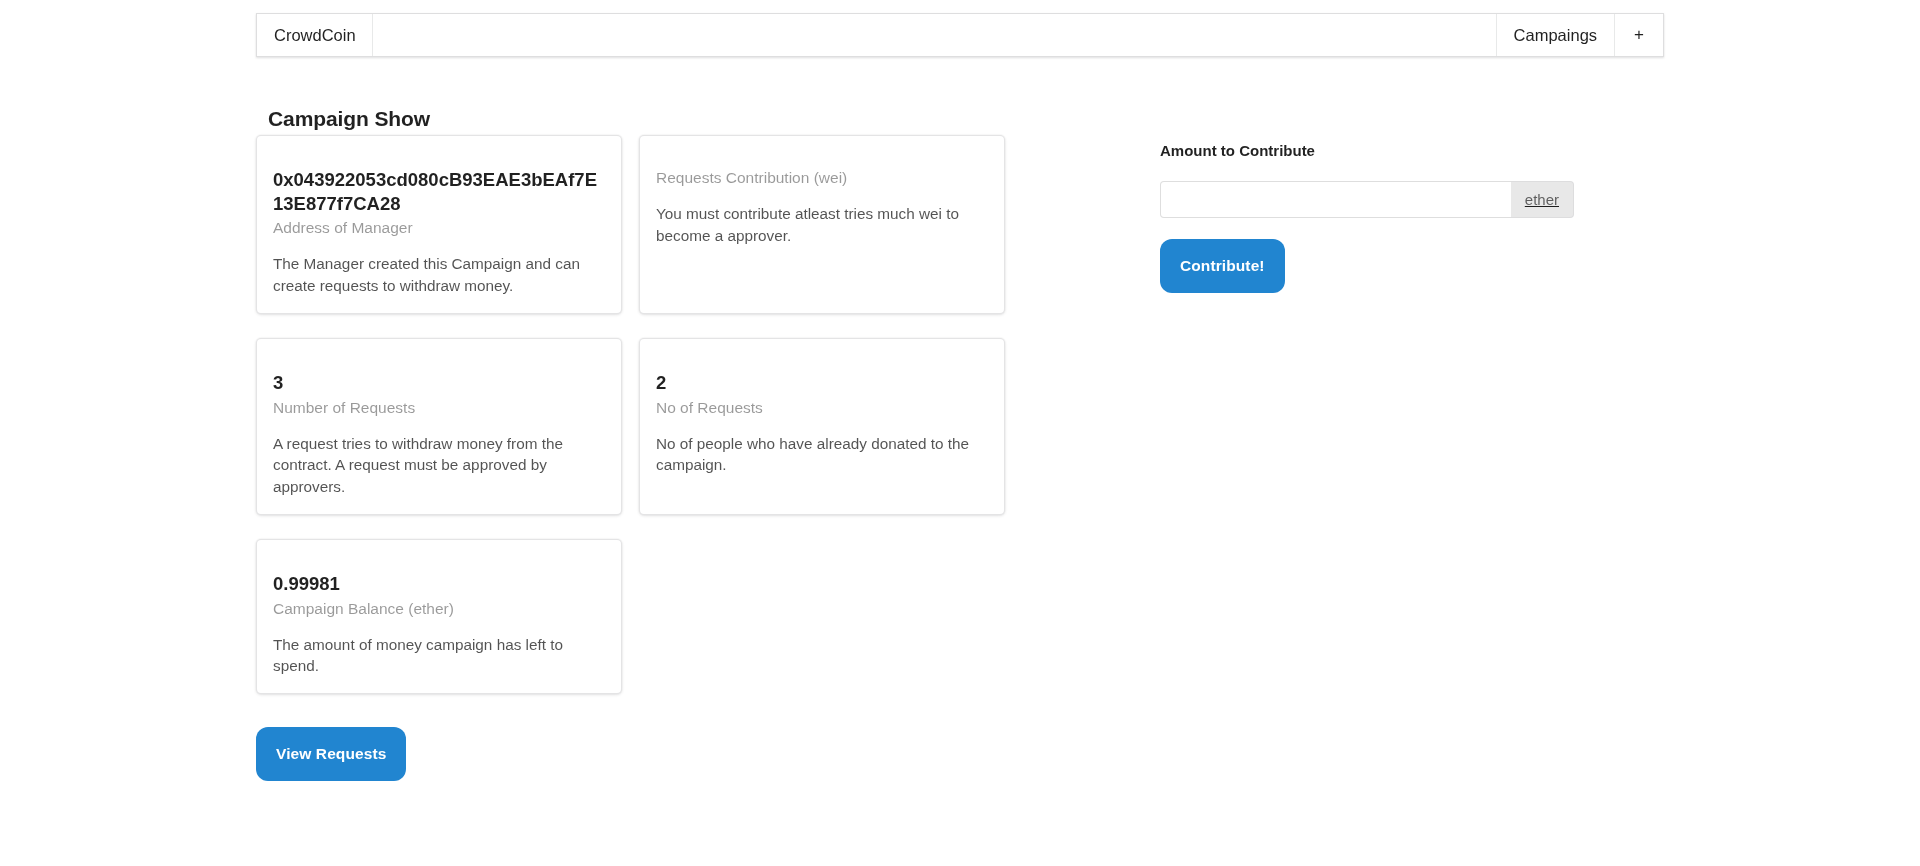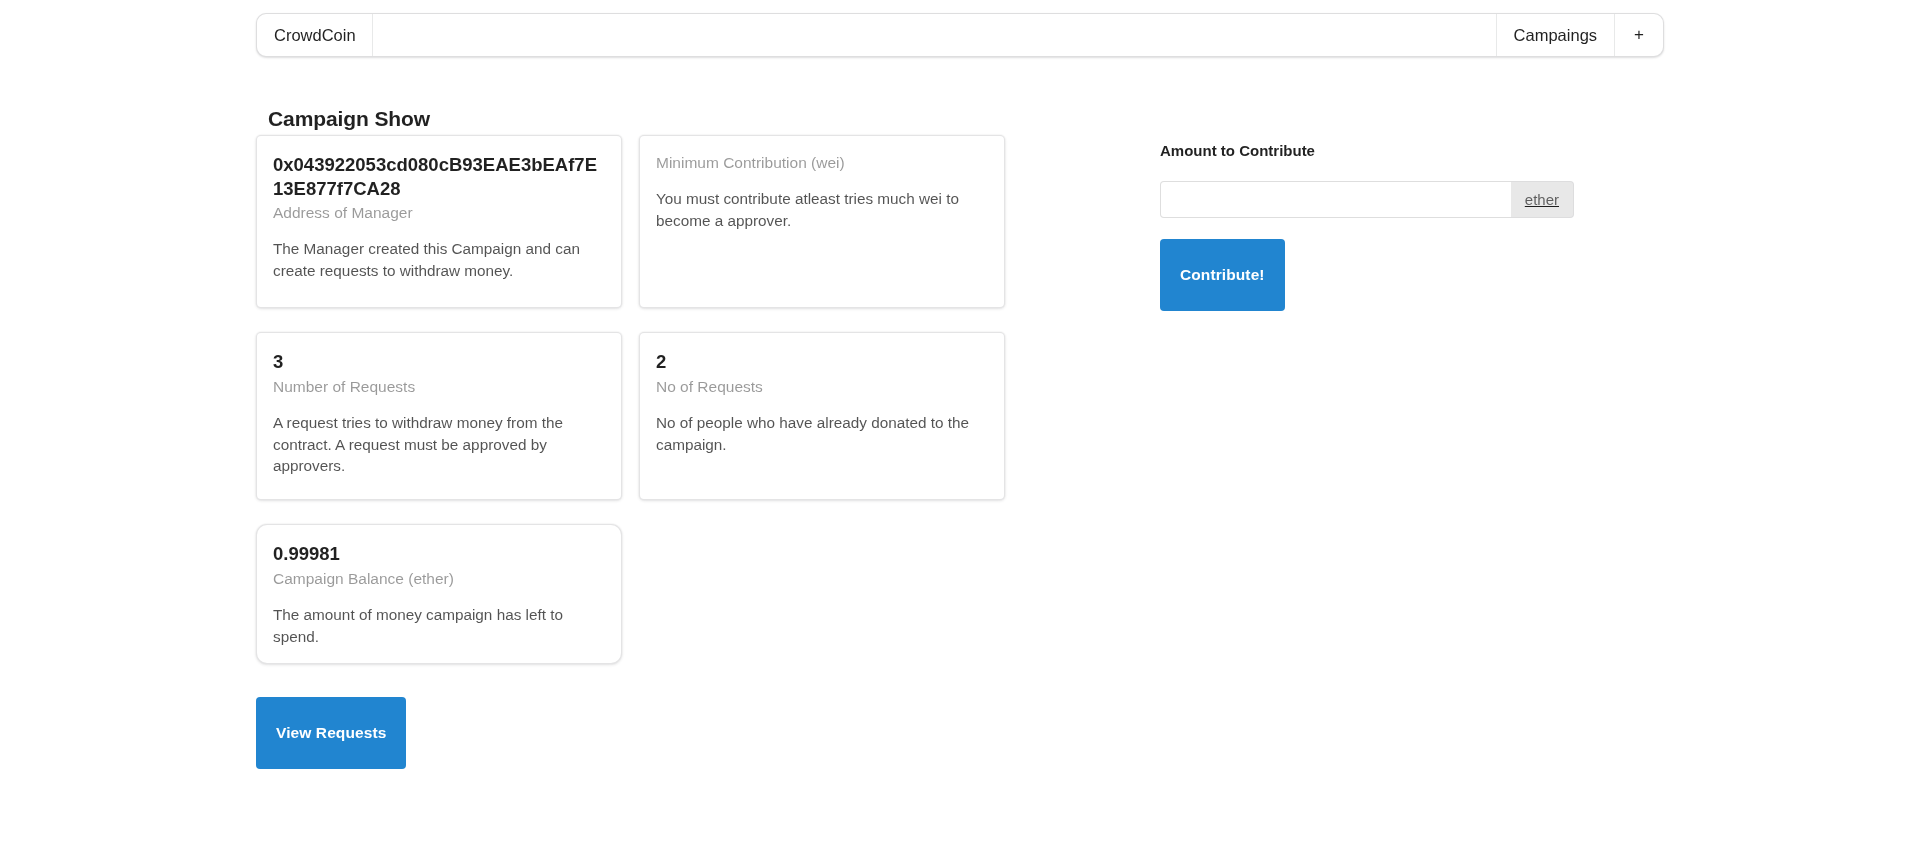--- a/index.html
+++ b/index.html
@@ -27,21 +27,21 @@
   .nav-menu {
     position: absolute;
     left: 256px;
     top: 13px;
     width: 1408px;
     height: 44px;
     display: flex;
     align-items: stretch;
     background: #ffffff;
     border: 1px solid rgba(34,36,38,0.15);
-    border-radius: 10px;
+    border-radius: 0;
     box-shadow: 0 1px 2px 0 rgba(34,36,38,0.15);
     box-sizing: border-box;
   }
   .nav-item {
     display: flex;
     align-items: center;
     padding: 0 17px;
     font-size: 16.5px;
     color: rgba(0,0,0,0.87);
     text-decoration: none;
@@ -111,27 +111,27 @@
     gap: 17px;
     margin-bottom: 24px;
   }
   .card {
     width: 366px;
     box-sizing: border-box;
     background: #ffffff;
     border: 1px solid rgba(34,36,38,0.12);
     border-radius: 5px;
     box-shadow: 0 1px 3px 0 rgba(34,36,38,0.12), 0 0 0 1px rgba(34,36,38,0.02);
-    padding: 17px 16px 16px 16px;
+    padding: 32px 16px 16px 16px;
     display: flex;
     flex-direction: column;
   }
   .card.tall  { min-height: 173px; }
   .card.mid   { min-height: 168px; }
-  .card.short { min-height: 133px; border-radius: 11px; }
+  .card.short { min-height: 133px; }
 
   .card-header {
     font-size: 18.5px;
     font-weight: bold;
     line-height: 1.28;
     color: rgba(0,0,0,0.87);
     word-break: break-all;
     margin: 0 0 3px 0;
   }
   .card-meta {
@@ -147,25 +147,25 @@
     color: rgba(0,0,0,0.68);
     margin: 15px 0 0 0;
   }
 
   
   .btn-primary {
     display: inline-block;
     background: #2185d0;
     color: #ffffff;
     border: none;
-    border-radius: 4px;
+    border-radius: 12px;
     font-family: "Liberation Sans", sans-serif;
     font-size: 15.5px;
     font-weight: bold;
-    padding: 28px 20px;
+    padding: 19px 20px;
     cursor: pointer;
     line-height: 1;
     letter-spacing: 0.1px;
   }
 
   .view-requests-wrap {
     margin-top: 33px;
   }
 
   
@@ -236,21 +236,21 @@
 
   <div class="left-col">
 
     <div class="card-row">
       <div class="card tall">
         <div class="card-header">0x043922053cd080cB93EAE3bEAf7E13E877f7CA28</div>
         <div class="card-meta">Address of Manager</div>
         <div class="card-desc">The Manager created this Campaign and can create requests to withdraw money.</div>
       </div>
       <div class="card tall">
-        <div class="card-meta">Minimum Contribution (wei)</div>
+        <div class="card-meta">Requests Contribution (wei)</div>
         <div class="card-desc">You must contribute atleast tries much wei to become a approver.</div>
       </div>
     </div>
 
     <div class="card-row">
       <div class="card mid">
         <div class="card-header">3</div>
         <div class="card-meta">Number of Requests</div>
         <div class="card-desc">A request tries to withdraw money from the contract. A request must be approved by approvers.</div>
       </div>

